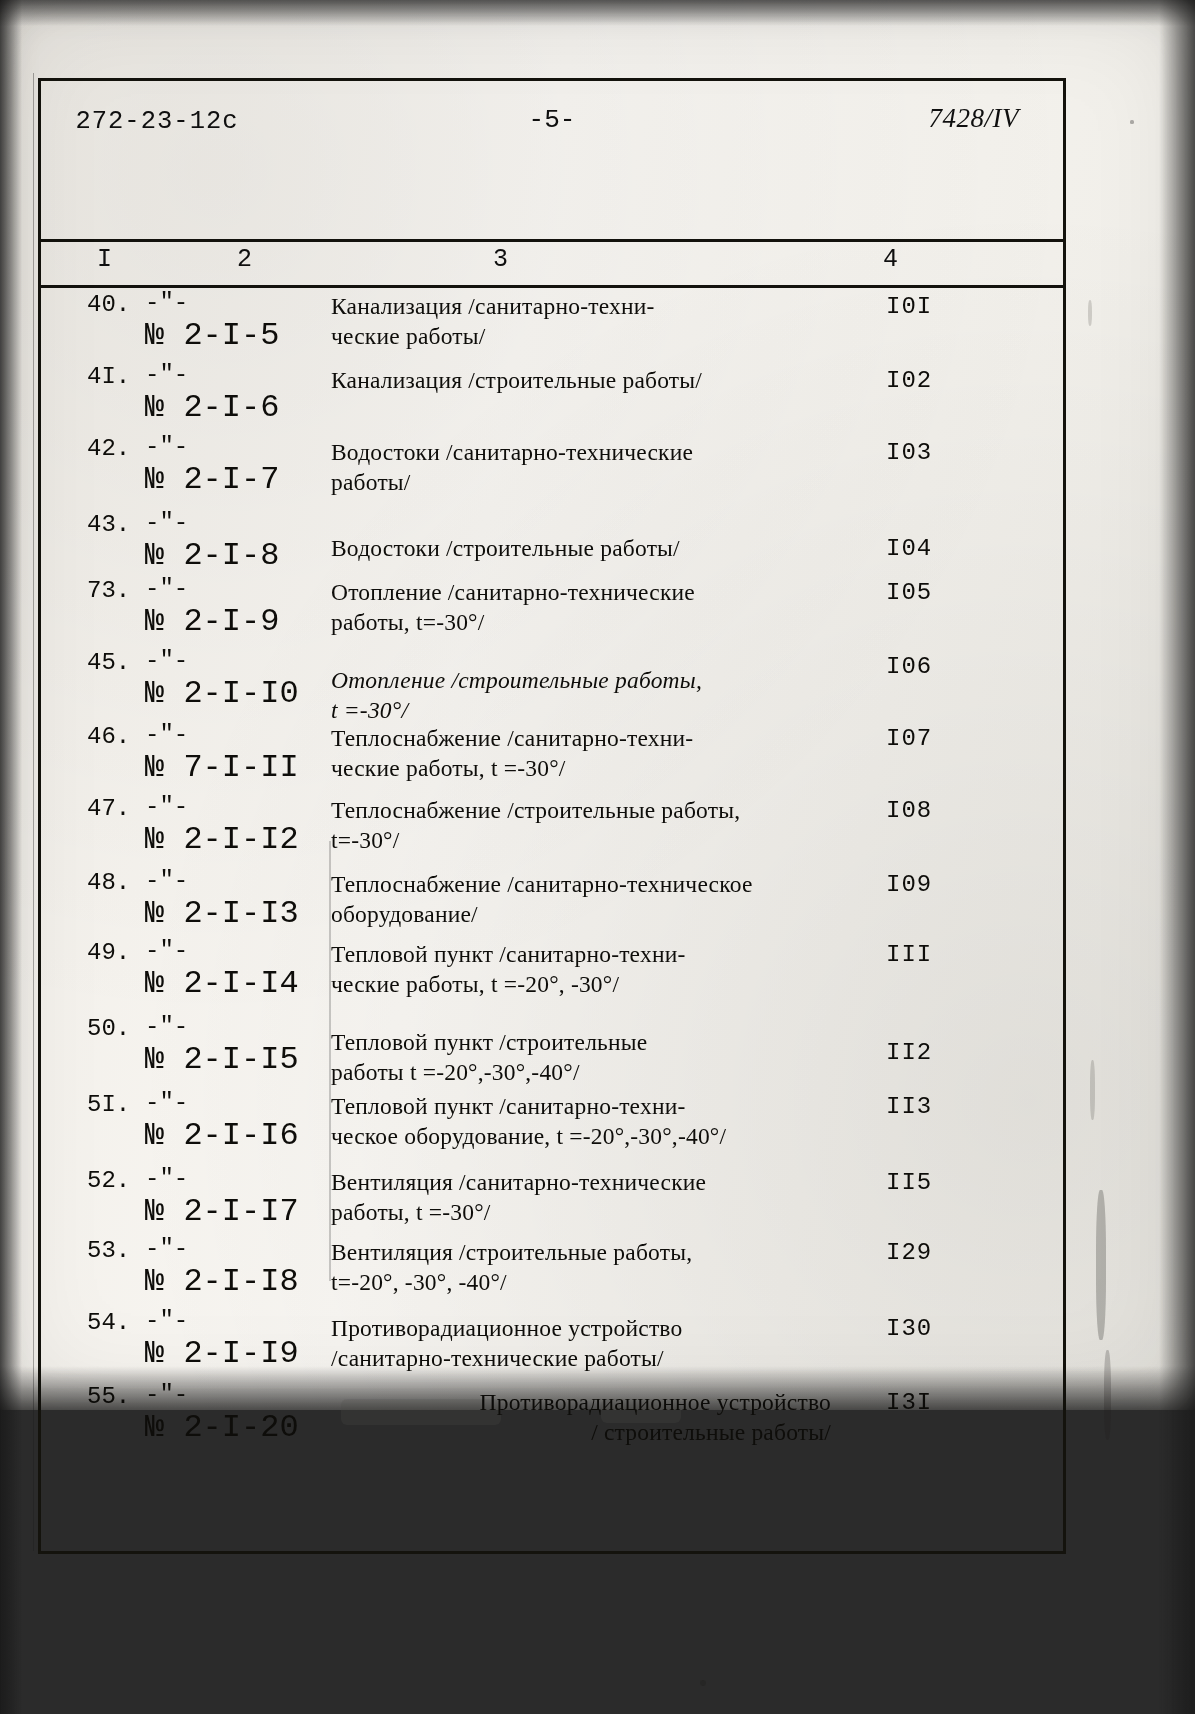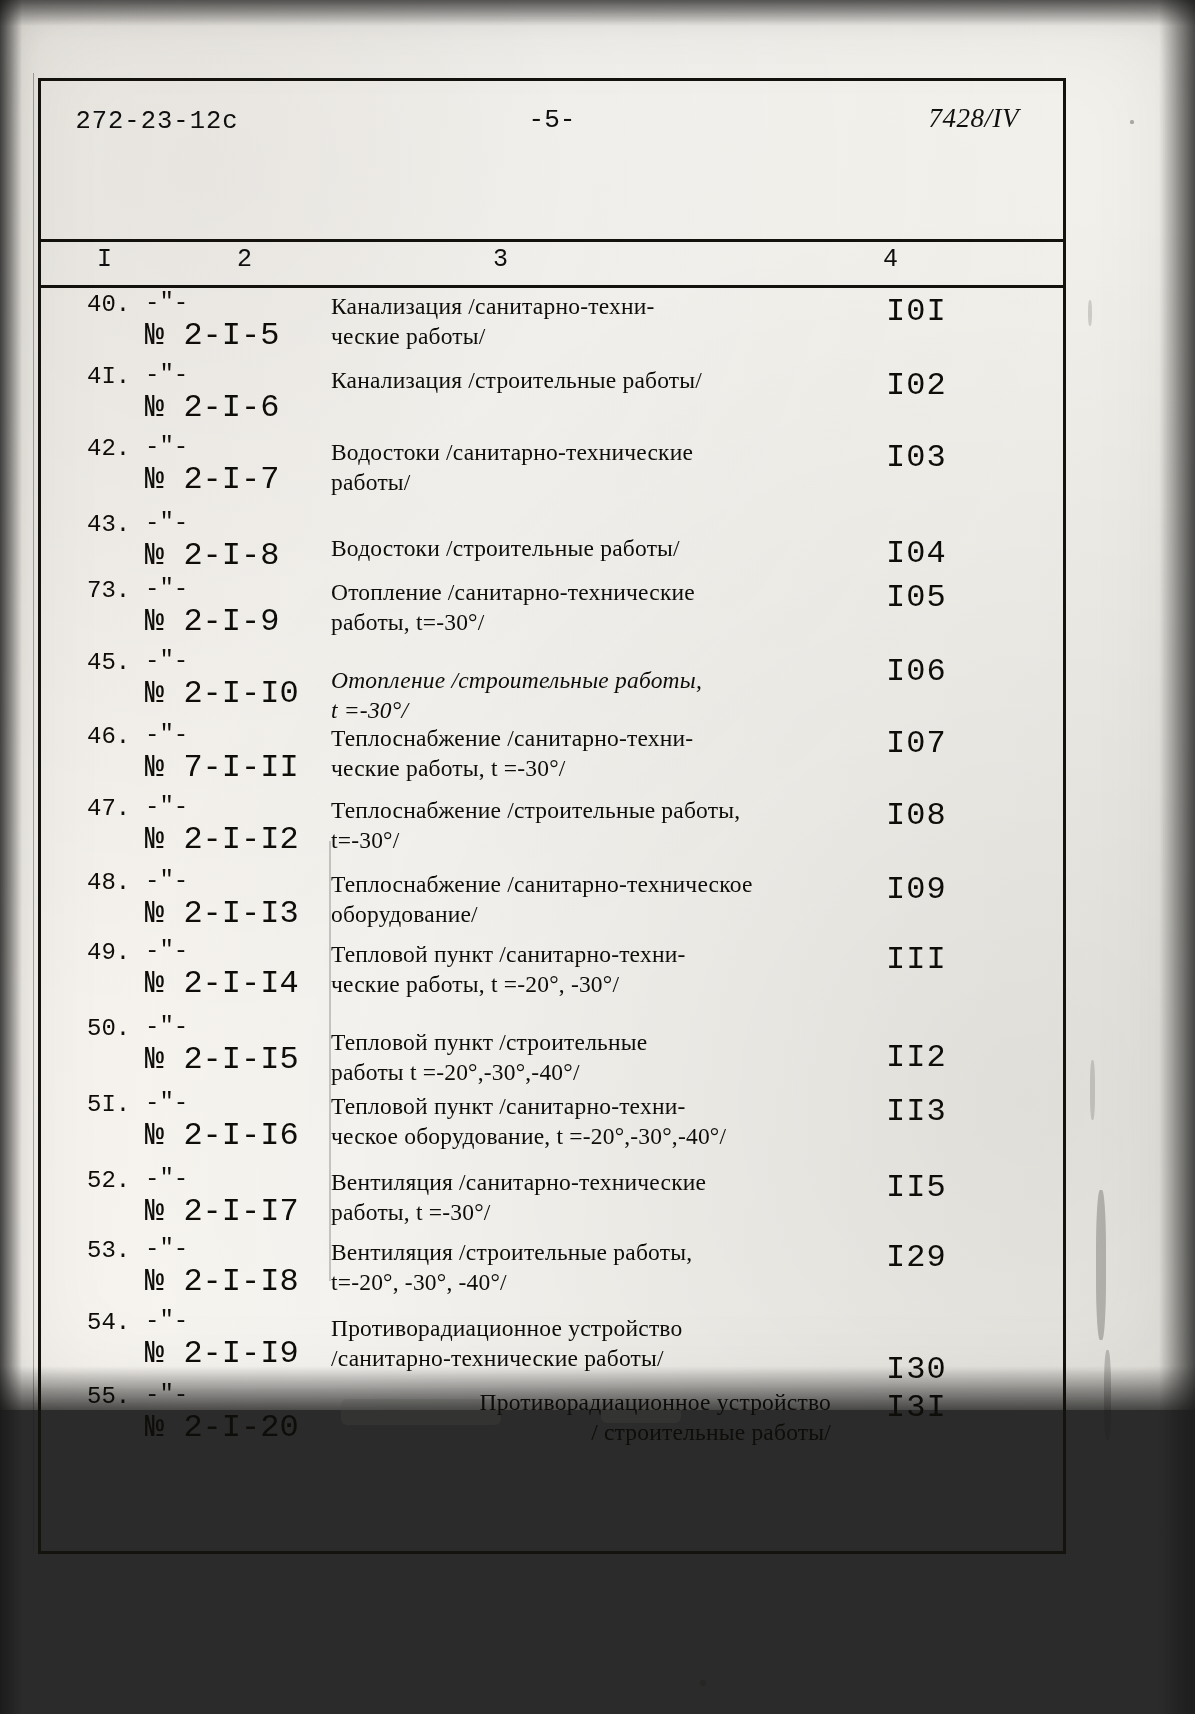--- a/index.html
+++ b/index.html
@@ -195,21 +195,21 @@
     font-size: 23.5px;
     line-height: 30px;
     font-family: "Liberation Serif", serif;
     white-space: pre-line;
     letter-spacing: 0.2px;
   }
   .c-page {
     position: absolute;
     left: 845px;
     top: 0;
-    font-size: 32px;
+    font-size: 24px;
     font-family: "Liberation Mono", monospace;
     letter-spacing: 1px;
   }
 
   
   .stripe {
     position: absolute;
     top: 760px;
     left: 288px;
     width: 2px;
@@ -368,21 +368,21 @@
             <span class="c-desc" style="top: 0px;">Вентиляция /строительные работы,
    t=-20°, -30°, -40°/</span>
             <span class="c-page" style="top: 2px;">I29</span>
           </div>
           <div class="row" style="position: absolute; top: 1018px; height: 70px;">
             <span class="c-num">54.</span>
             <span class="c-dash">-"-</span>
             <span class="c-code">№ 2-I-I9</span>
             <span class="c-desc" style="top: 4px;">Противорадиационное устройство
 /санитарно-технические работы/</span>
-            <span class="c-page" style="top: 6px; margin-top: 36px;">I30</span>
+            <span class="c-page" style="top: 6px;">I30</span>
           </div>
           <div class="row" style="position: absolute; top: 1092px; height: 70px; text-align: right;">
             <span class="c-num">55.</span>
             <span class="c-dash">-"-</span>
             <span class="c-code">№ 2-I-20</span>
             <span class="c-desc" style="top: 4px;">Противорадиационное устройство
 /      строительные    работы/</span>
             <span class="c-page" style="top: 6px;">I3I</span>
           </div>
         </div>

